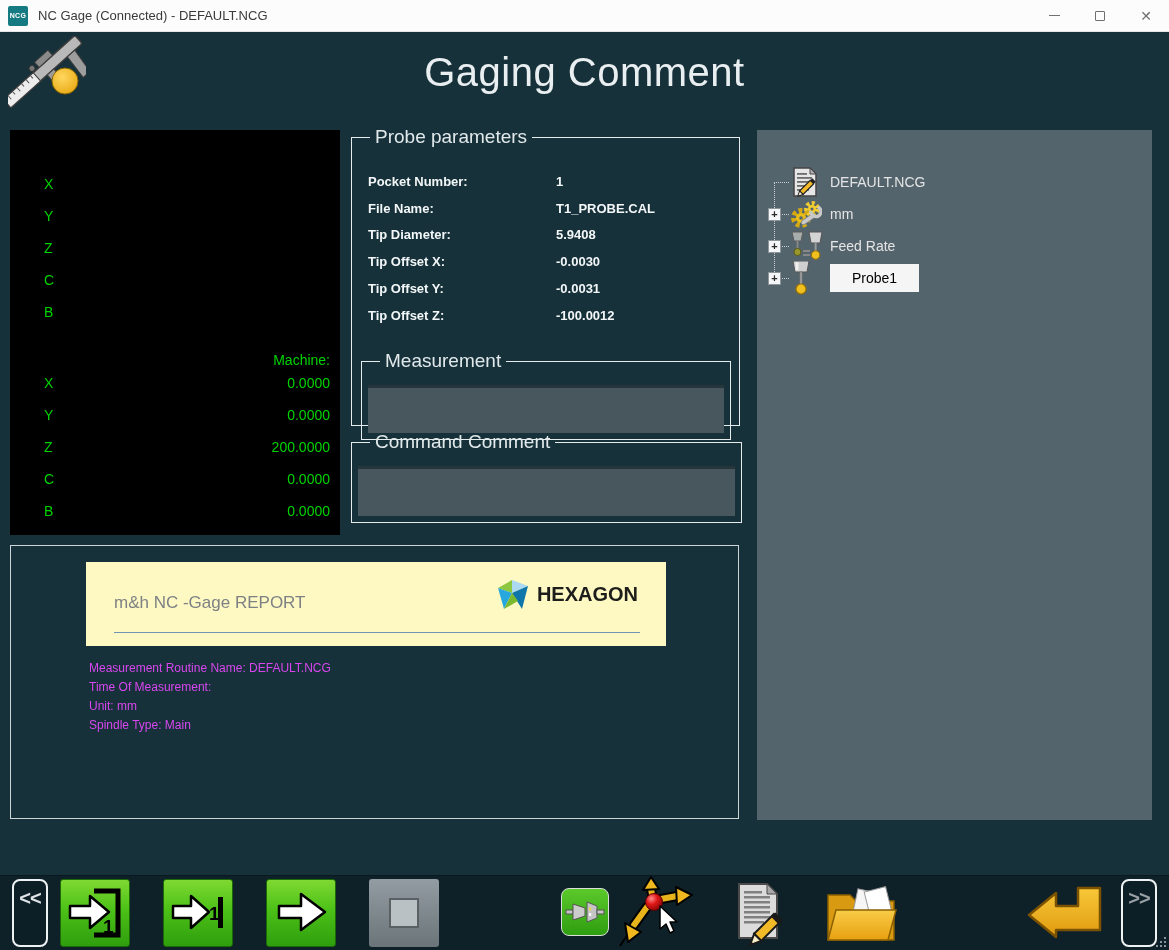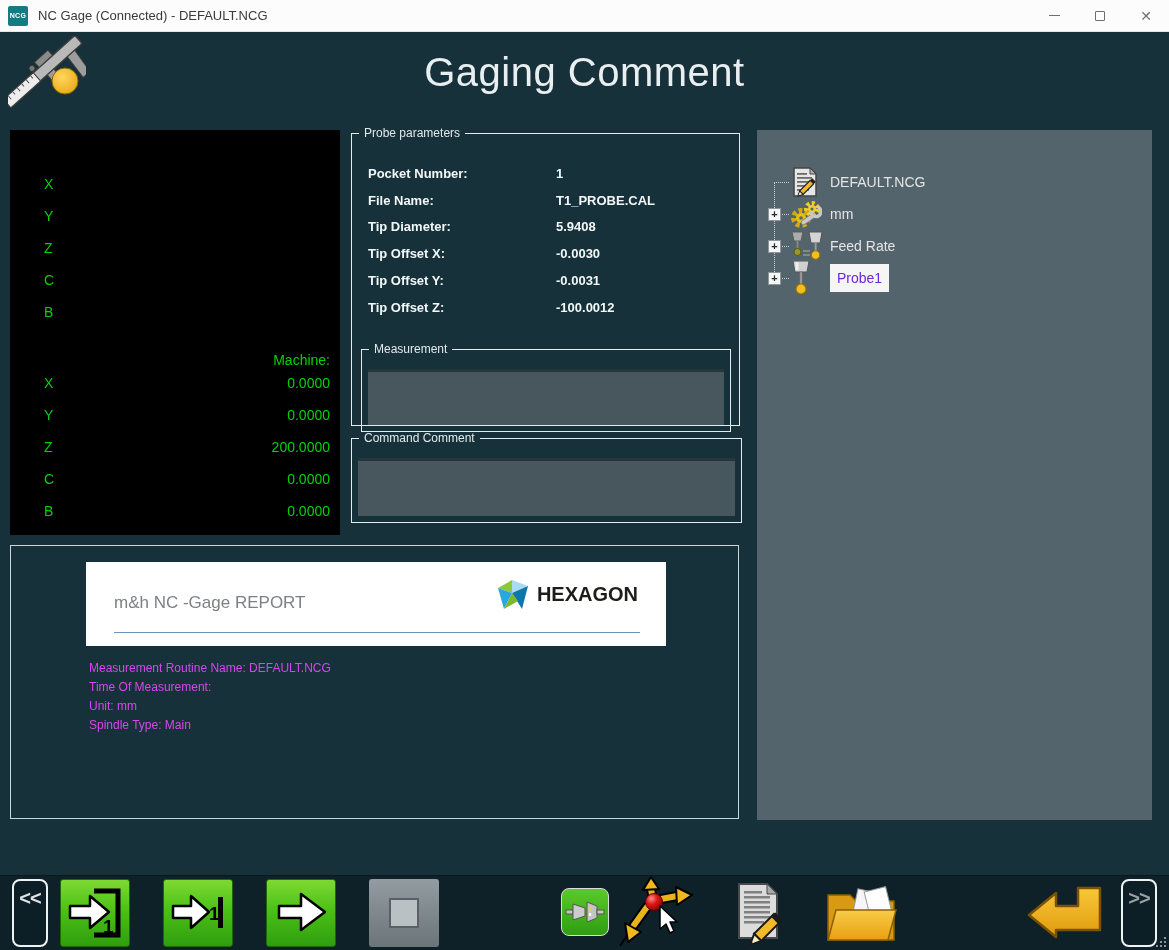--- a/index.html
+++ b/index.html
@@ -36,45 +36,45 @@
     position:absolute; left:10px; top:130px; width:330px; height:405px;
     background:#000; color:#00d400; font-size:14px;
   }
   .dro-axis { position:absolute; left:34px; }
   .machine-label { position:absolute; right:10px; top:222px; }
   .dro-row { position:absolute; left:34px; right:10px; display:flex; justify-content:space-between; }
   
   fieldset {
     position:absolute; border:1px solid #e6ebec; color:#e2e9eb;
   }
-  legend { margin-left:7px; padding:0 5px; font-size:12px; color:#e2e9eb; }
+  legend { margin-left:18px; padding:0 5px; font-size:19px; color:#e2e9eb; }
   .probe-params { left:351px; top:126px; width:389px; height:300px; }
   .param-row { position:absolute; left:16px; right:8px; display:flex; font-size:13px; font-weight:bold; color:#f3f7f8; }
   .param-row .plabel { width:188px; }
   .fs-instructions { left:9px; top:202px; width:370px; height:90px; }
   .fs-comment { left:351px; top:431px; width:391px; height:92px; }
   .textarea-box {
     position:absolute; left:6px; right:6px; top:13px; bottom:6px;
     background:#47575d; box-shadow:inset 0 3px 0 rgba(8,22,28,.5);
     color:#e8eef0; font-size:12px; border:0; resize:none; font-family:"Liberation Sans",sans-serif;
   }
   
   .report-panel { position:absolute; left:10px; top:545px; width:729px; height:274px; border:1px solid #ccd5d7; }
-  .report-card { position:absolute; left:75px; top:16px; width:580px; height:84px; background:#ffffff; }
+  .report-card { position:absolute; left:75px; top:16px; width:580px; height:84px; background:#fef9c3; }
   .report-card-title { position:absolute; left:28px; top:31px; font-size:17px; color:#7d8184; }
   .hexagon-logo { position:absolute; right:28px; top:17px; display:flex; align-items:center; gap:7px; }
   .hexagon-text { font-size:20px; font-weight:bold; color:#1d1d1b; }
   .report-rule { position:absolute; left:28px; right:26px; top:70px; height:1px; background:#6e93b5; }
   .report-line { position:absolute; left:78px; font-size:12px; color:#d946ef; }
   
   .tree-panel { position:absolute; left:757px; top:130px; width:395px; height:690px; background:#54646c; }
   .tree-row { position:absolute; left:0; height:34px; display:flex; align-items:center; }
   .tree-icon { position:absolute; left:33px; }
   .tree-label { position:absolute; left:73px; font-size:14px; color:#e5e5e5; white-space:nowrap; }
-  .tree-label.selected { background:#f5f5f5; color:#6d28d9; padding:6px 7px; }
+  .tree-label.selected { background:#f5f5f5; color:#000000; padding:6px 22px; }
   .guide-v { position:absolute; left:17px; border-left:1px dotted #c9d1d5; width:0; }
   .guide-h { position:absolute; border-top:1px dotted #c9d1d5; height:0; }
   .expand-box {
     position:absolute; left:11px; width:13px; height:13px; background:#f4f6f7;
     border:1px solid #8d969b; color:#2a2a2a; font-size:11px; line-height:11px;
     text-align:center; font-weight:bold;
   }
   
   .toolbar { position:absolute; left:0; top:875px; width:1169px; height:75px; background:#0f2128; border-top:1px solid #0a1920; }
   .btn { position:absolute; display:flex; align-items:center; justify-content:center; cursor:default; }

